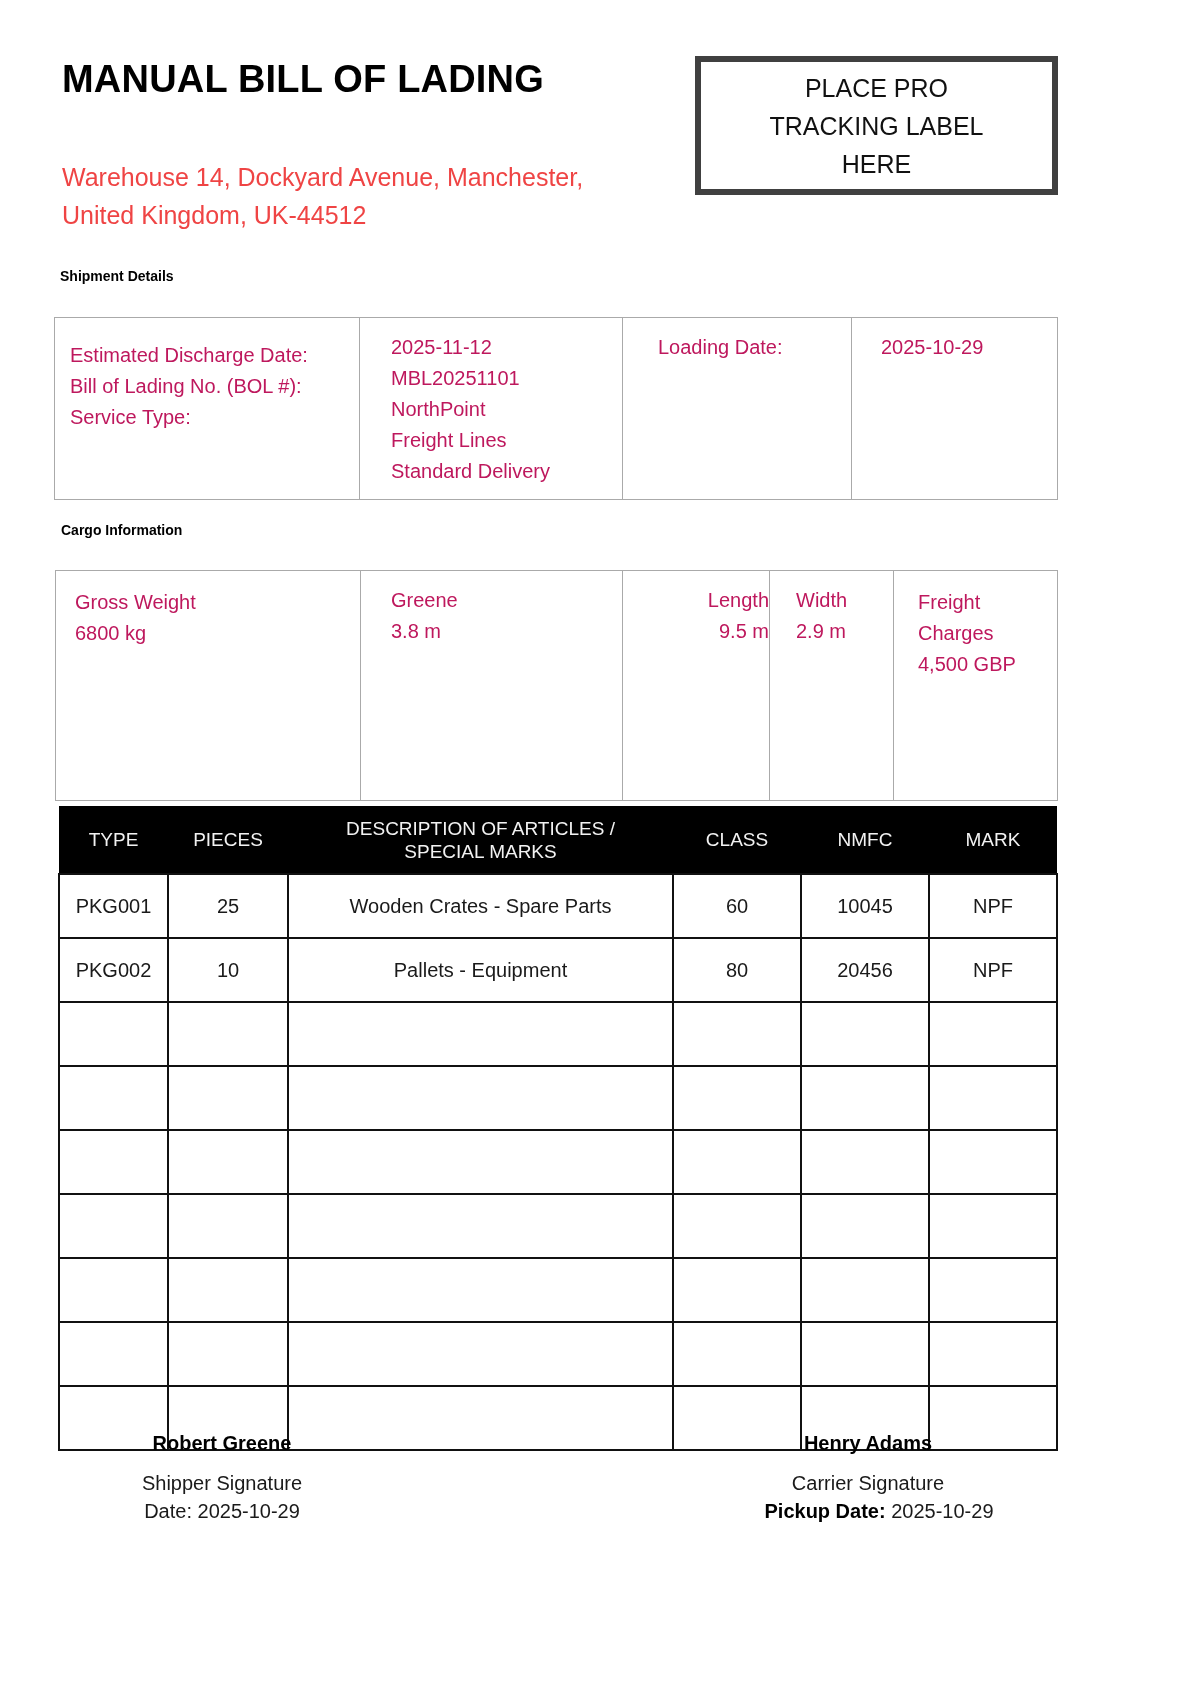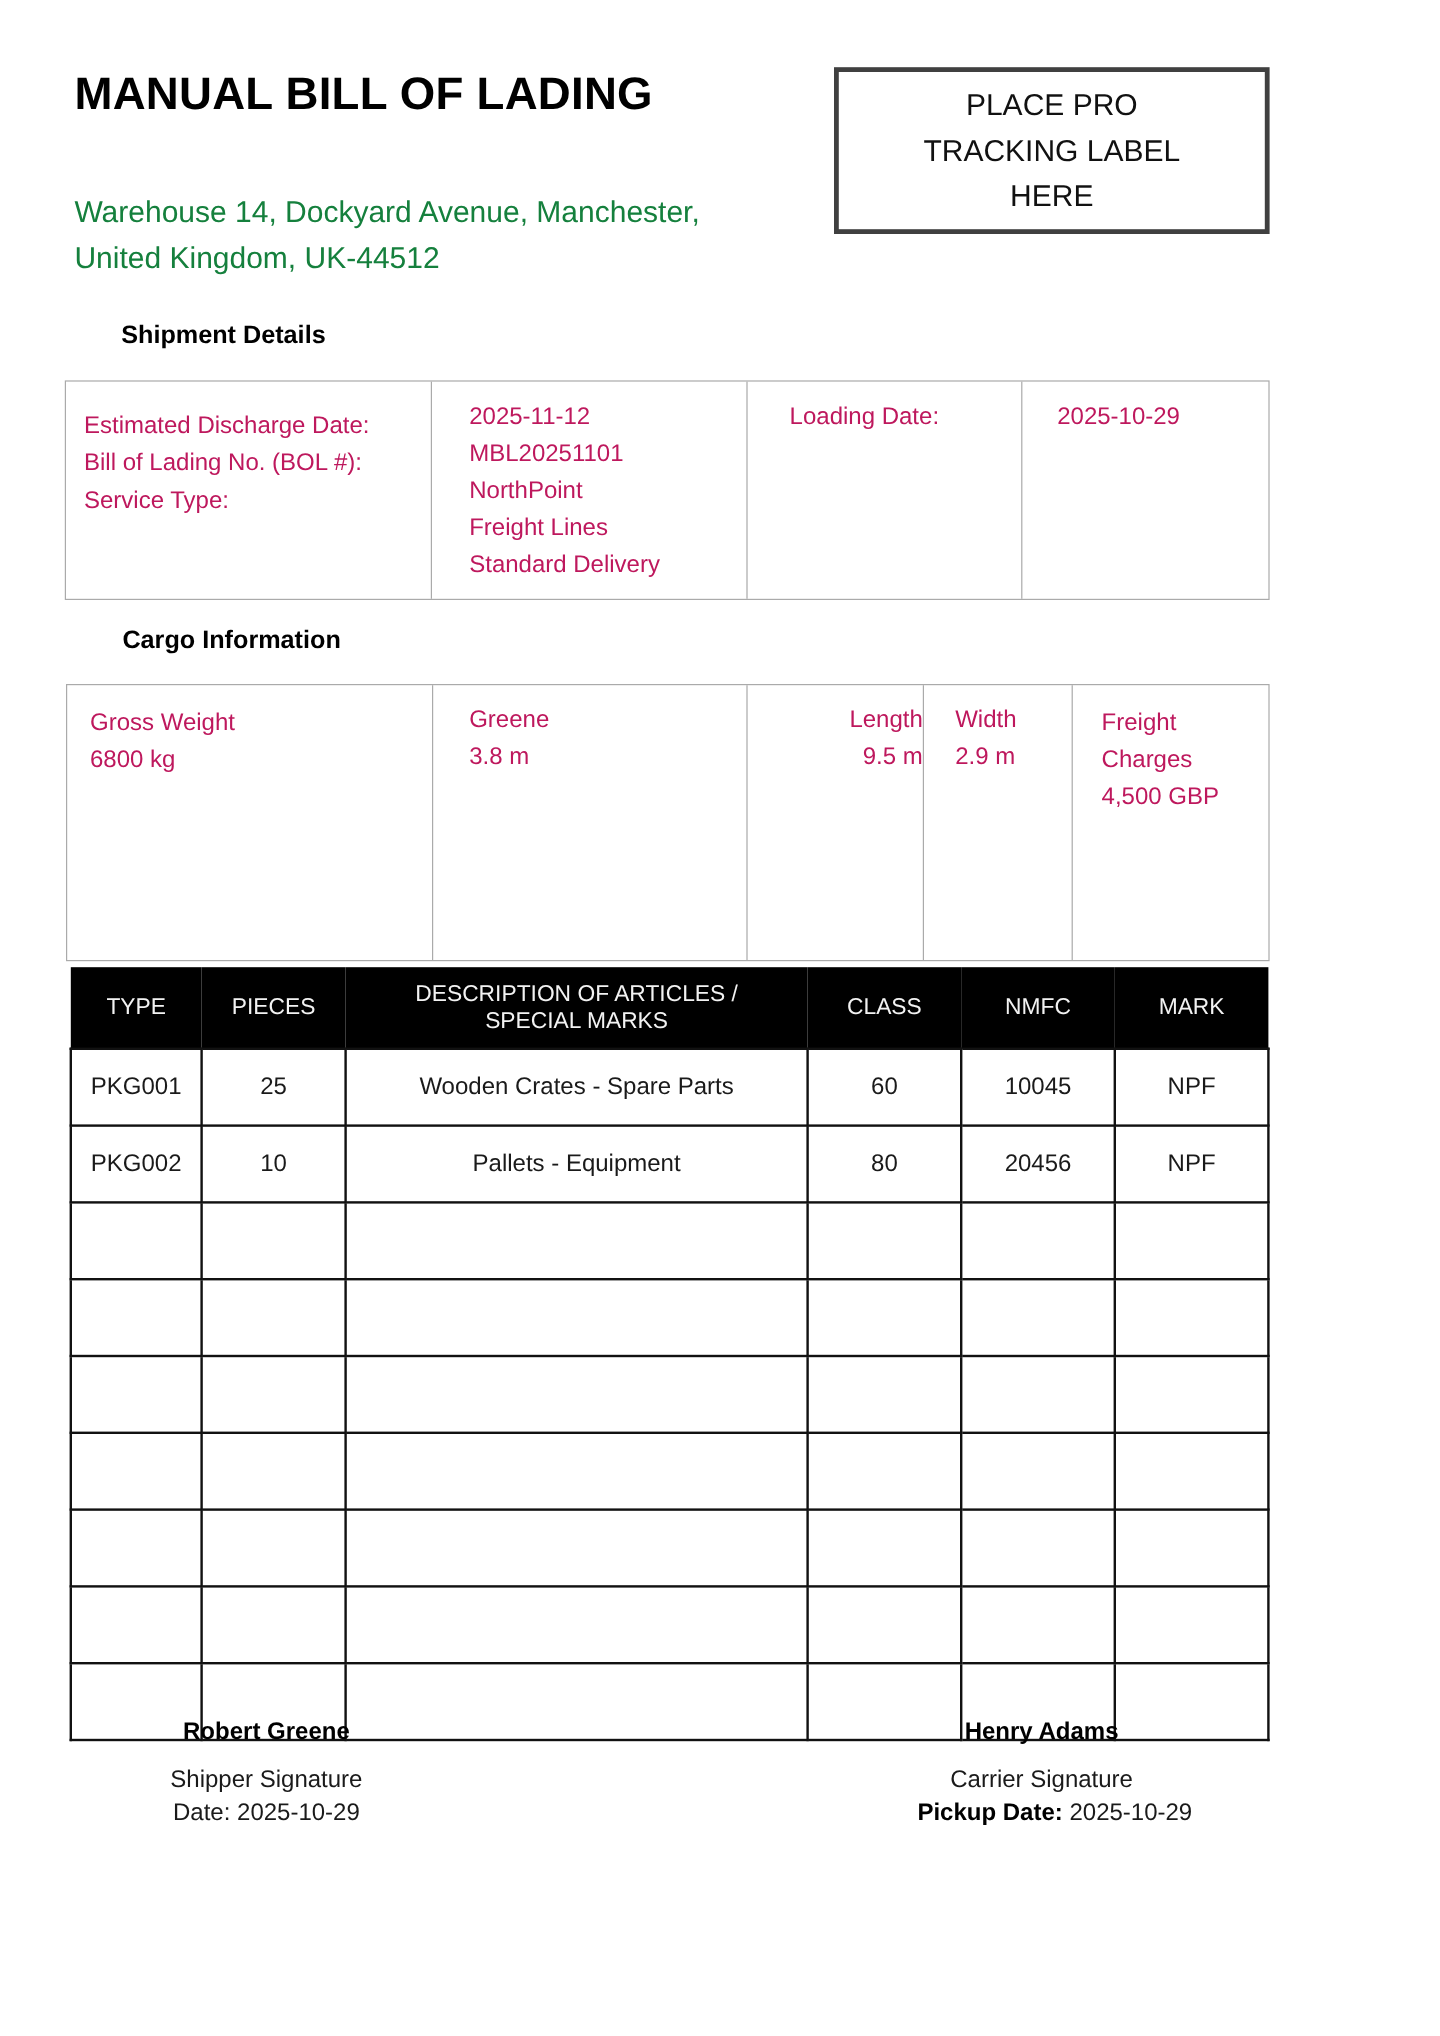--- a/index.html
+++ b/index.html
@@ -10,34 +10,33 @@
       color: #111111;
       overflow: hidden;
     }
     .title {
       position: absolute; left: 62px; top: 58px;
       font-size: 38px; font-weight: bold; letter-spacing: 0.2px; color: #000;
       font-family: "Liberation Sans", sans-serif;
     }
     .address {
       position: absolute; left: 62px; top: 158px; width: 640px;
-      font-size: 25px; line-height: 38px; color: #15803d;
+      font-size: 25px; line-height: 38px; color: #ef4444;
       font-family: "Liberation Sans", sans-serif;
     }
     .label-box {
       position: absolute; left: 695px; top: 56px; width: 363px; height: 139px;
-      border: 4px solid #404040;
+      border: 6px solid #404040;
       display: flex; align-items: center; justify-content: center;
       text-align: center; font-size: 25px; line-height: 38px; color: #111;
       font-family: "Liberation Sans", sans-serif;
     }
     .section-heading {
-      position: absolute; font-size: 21px; font-weight: bold; color: #000;
-      font-family: "Liberation Sans", sans-serif;
-      margin-left: 41px;
+      position: absolute; font-size: 14px; font-weight: bold; color: #000;
+      font-family: "Liberation Sans", sans-serif;
     }
     .box-table {
       position: absolute; border: 1px solid #aaaaaa; display: flex;
       font-family: "Liberation Sans", sans-serif;
     }
     .box-cell {
       border-right: 1px solid #aaaaaa; height: 100%;
       font-size: 20px; line-height: 31px; color: #be185d;
     }
     .box-cell:last-child { border-right: none; }

